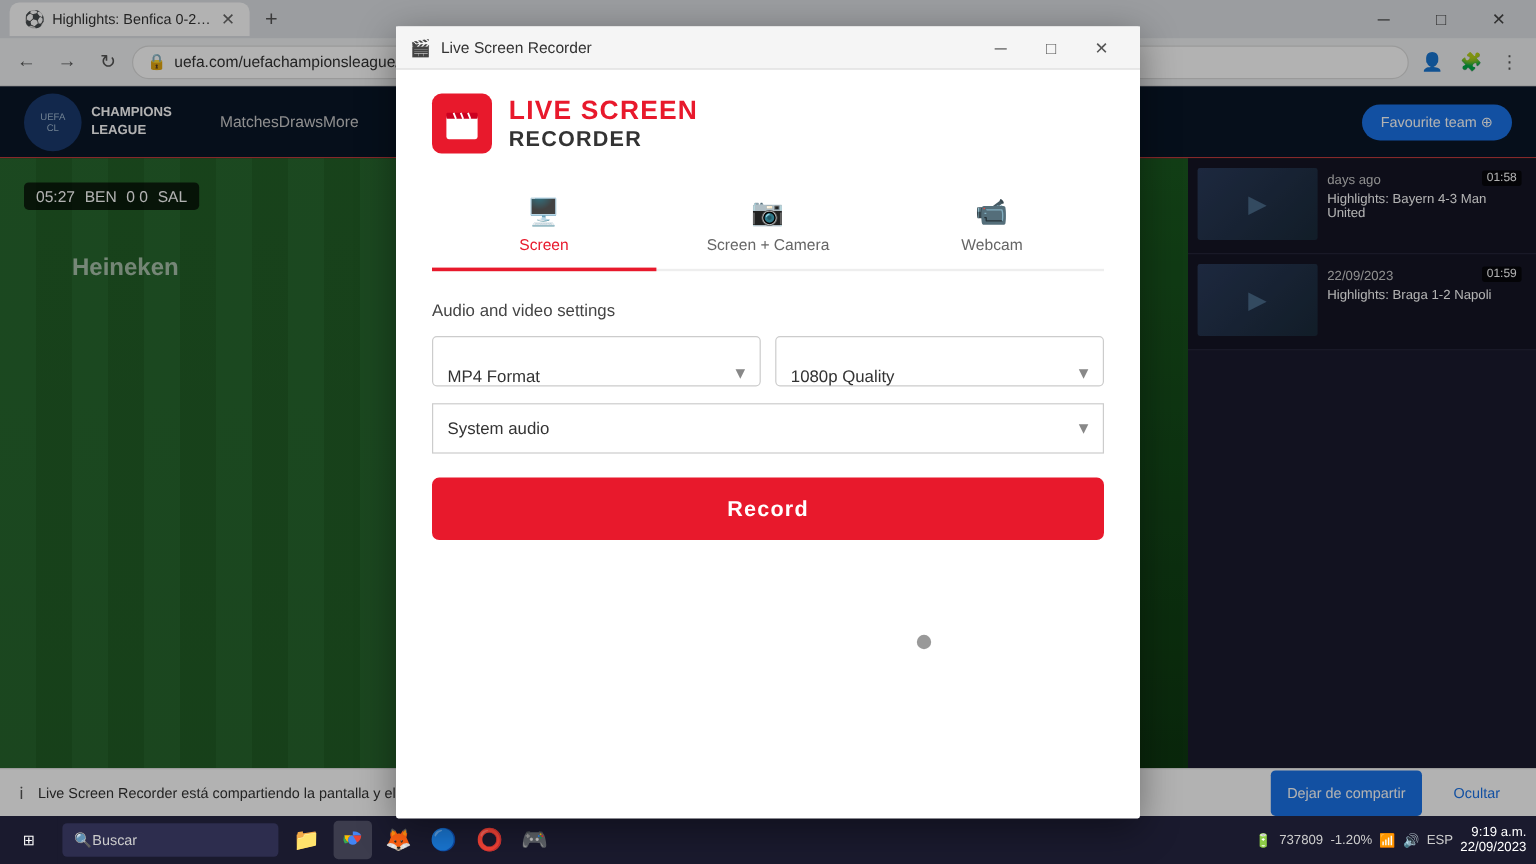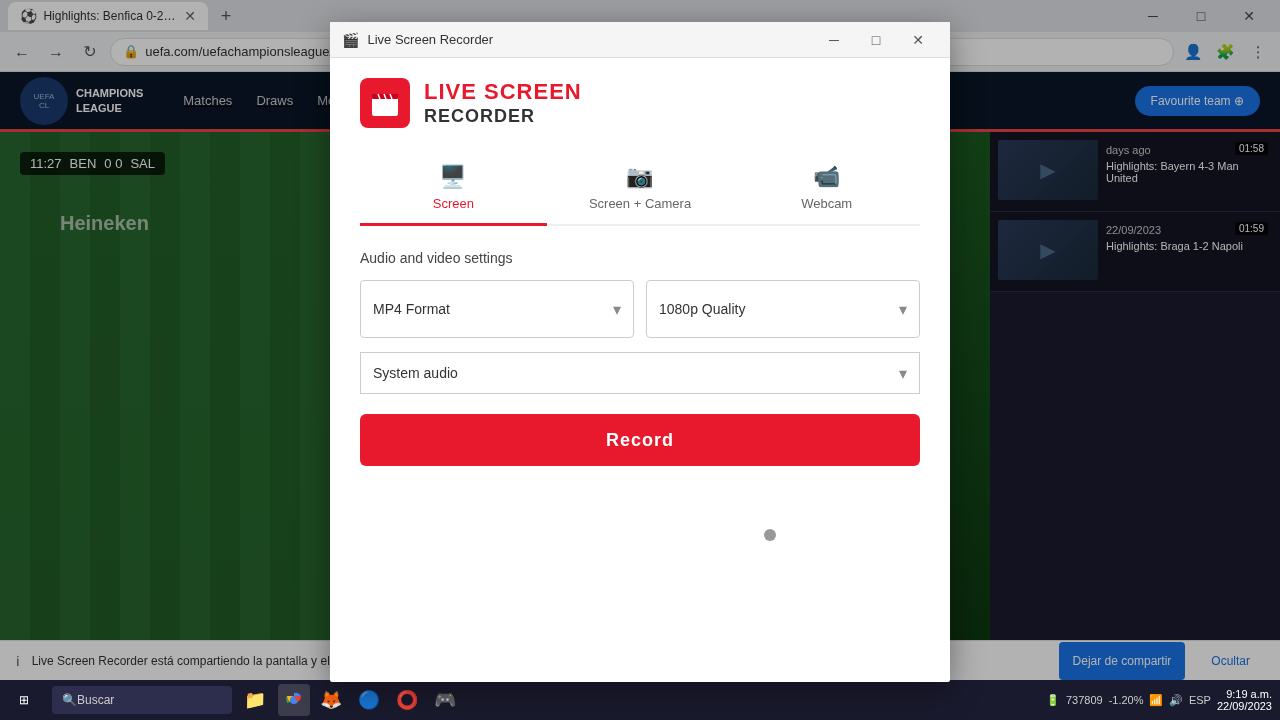--- a/index.html
+++ b/index.html
@@ -87,31 +87,31 @@
       border-radius: 4px; font-size: 15px; color: #555; cursor: pointer;
     }
 
     
     .website-content {
       position: absolute; top: 72px; left: 0; width: 1280px; height: 608px;
       background: #0a1628; overflow: hidden;
     }
     .website-header {
       height: 60px; background: #0a1628; display: flex; align-items: center; padding: 0 20px;
-      border-bottom: 3px solid #ef4444; gap: 40px;
+      border-bottom: 1px solid #ef4444; gap: 40px;
     }
     .ucl-logo {
       display: flex; align-items: center; gap: 8px;
     }
     .ucl-badge {
       width: 48px; height: 48px; background: #1a3a6e; border-radius: 50%;
       display: flex; align-items: center; justify-content: center; font-size: 8px; color: #a0b8d0; text-align: center;
     }
     .nav-links {
-      display: flex; gap: 24px; text-decoration: underline;
+      display: flex; 
     }
     .nav-link {
       color: #ccc; font-size: 13px; cursor: pointer;
     }
     .website-hero {
       position: relative; height: 548px; background: #1a4020;
       background: linear-gradient(to bottom, #1a5a20, #0d3510);
     }
     
     .football-field {
@@ -220,22 +220,22 @@
     .tab-icon { font-size: 22px; }
 
     
     .settings-label {
       font-size: 14px; color: #444; margin-bottom: 14px; font-weight: 400;
     }
     .dropdowns-row {
       display: flex; gap: 12px; margin-bottom: 14px;
     }
     .dropdown {
-      flex: 1; height: 58px; border: 1px solid #ccc; border-radius: 4px;
-      display: flex; align-items: center; padding: 0 12px; cursor: pointer;
+      flex: 1; height: 42px; border: 1px solid #ccc; border-radius: 4px;
+      display: flex; align-items: flex-end; padding: 0 12px; cursor: pointer;
       font-size: 14px; color: #333; background: white; justify-content: space-between;
     }
     .dropdown-arrow { color: #888; font-size: 16px; }
     .dropdown-full {
       width: 100%; height: 42px; border: 1px solid #ccc; border-radius: 0;
       display: flex; align-items: center; padding: 0 12px; cursor: pointer;
       font-size: 14px; color: #333; background: white; justify-content: space-between;
       margin-bottom: 20px;
     }
 
@@ -300,21 +300,21 @@
         <span class="nav-link">Draws</span>
         <span class="nav-link">More</span>
       </div>
       <div style="margin-left:auto;background:#1a73e8;color:white;padding:8px 16px;border-radius:20px;font-size:12px;cursor:pointer;">Favourite team ⊕</div>
     </div>
 
     <div class="website-hero">
       <div class="football-field"></div>
 
       <div class="score-bar">
-        <span>11:27</span>
+        <span>05:27</span>
         <span>BEN</span>
         <span>0  0</span>
         <span>SAL</span>
       </div>
 
       <div style="position:absolute;top:80px;left:60px;color:white;font-size:20px;font-weight:700;opacity:0.6;">Heineken</div>
 
       <div class="right-panel">
         <div class="video-item">
           <div class="video-thumb-small">

